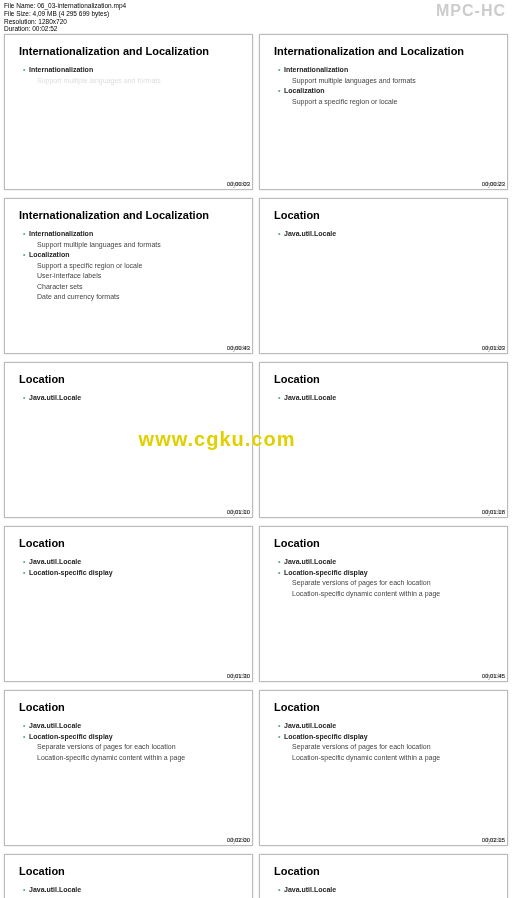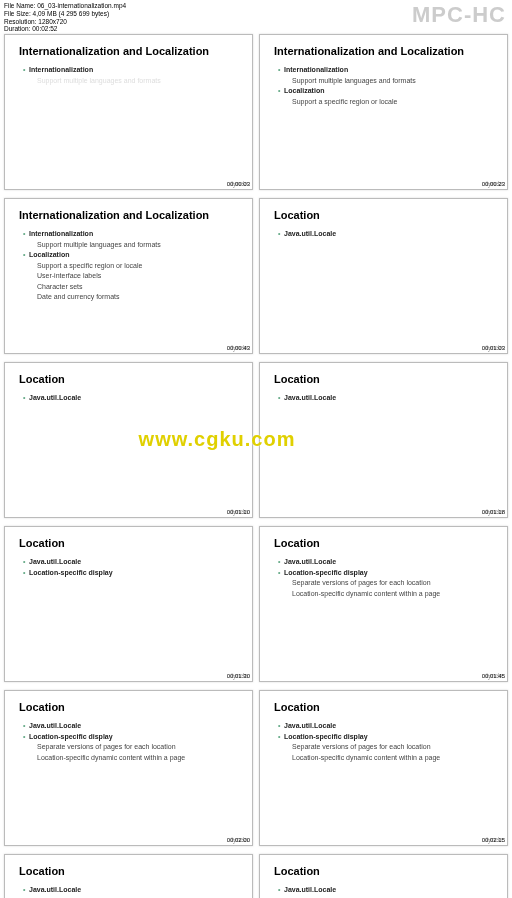--- a/index.html
+++ b/index.html
@@ -18,21 +18,21 @@
       top: 2px;
       left: 4px;
       font-size: 6.5px;
       line-height: 1.2;
       color: #000;
     }
     .app-name {
       position: absolute;
       top: 2px;
       right: 6px;
-      font-size: 22px;
+      font-size: 16px;
       font-weight: bold;
       color: #ccc;
       letter-spacing: 1px;
     }
     .grid {
       position: absolute;
       top: 34px;
       left: 4px;
       width: 504px;
       display: grid;

